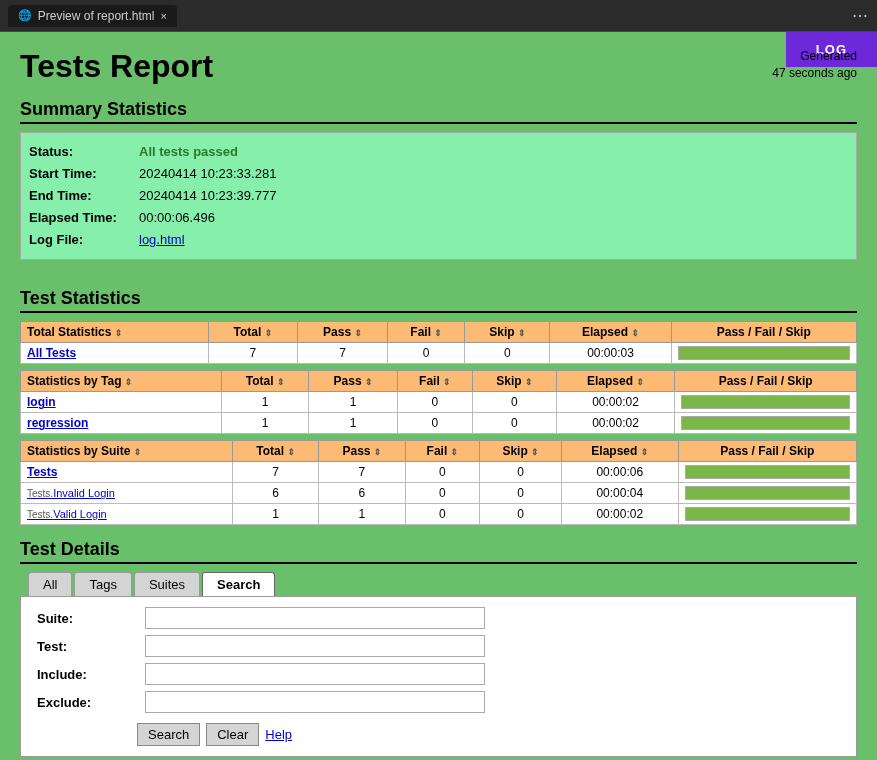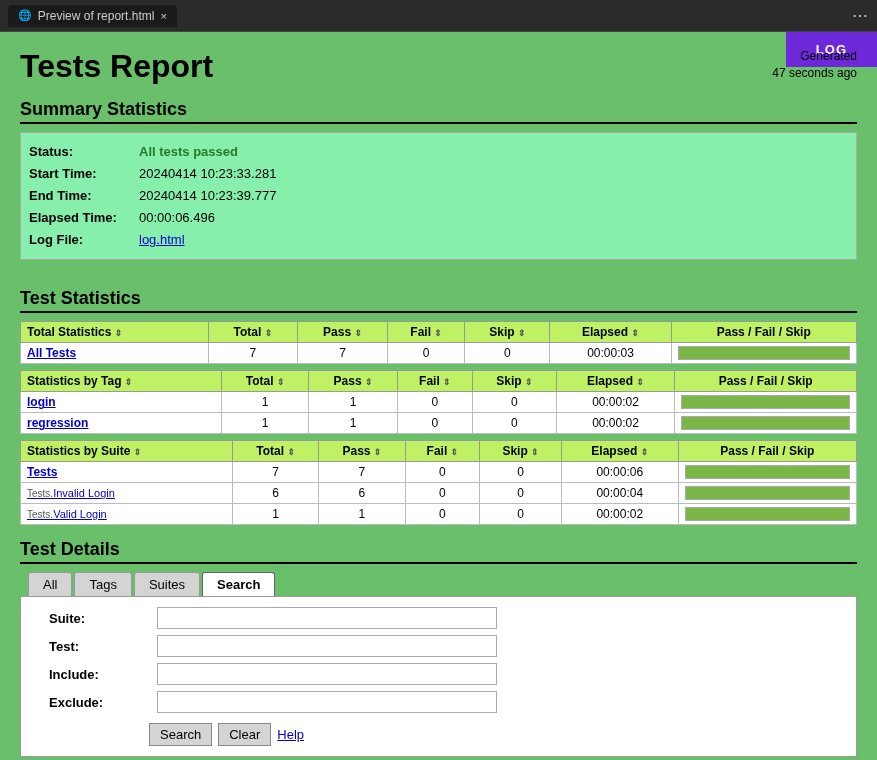--- a/index.html
+++ b/index.html
@@ -123,21 +123,21 @@
 
     
     .stats-table {
       width: 100%;
       border-collapse: collapse;
       background: #fff;
       margin-bottom: 6px;
       font-size: 12px;
     }
     .stats-table th {
-      background: #bef264;
+      background: #fdba74;
       border: 1px solid #999;
       padding: 3px 6px;
       text-align: left;
       font-weight: bold;
       color: #000;
     }
     .stats-table th.center { text-align: center; }
     .stats-table th.sort {
       cursor: pointer;
     }
@@ -195,21 +195,21 @@
     .tab-btn.active {
       background: #fff;
       font-weight: bold;
       border-color: #666;
     }
 
     
     .search-form {
       background: #fff;
       border: 1px solid #999;
-      padding: 10px 28px;
+      padding: 10px 16px;
       display: grid;
       grid-template-columns: 100px 1fr;
       gap: 6px 8px;
       align-items: center;
     }
     .search-form label {
       font-weight: bold;
       color: #000;
       font-size: 13px;
     }

